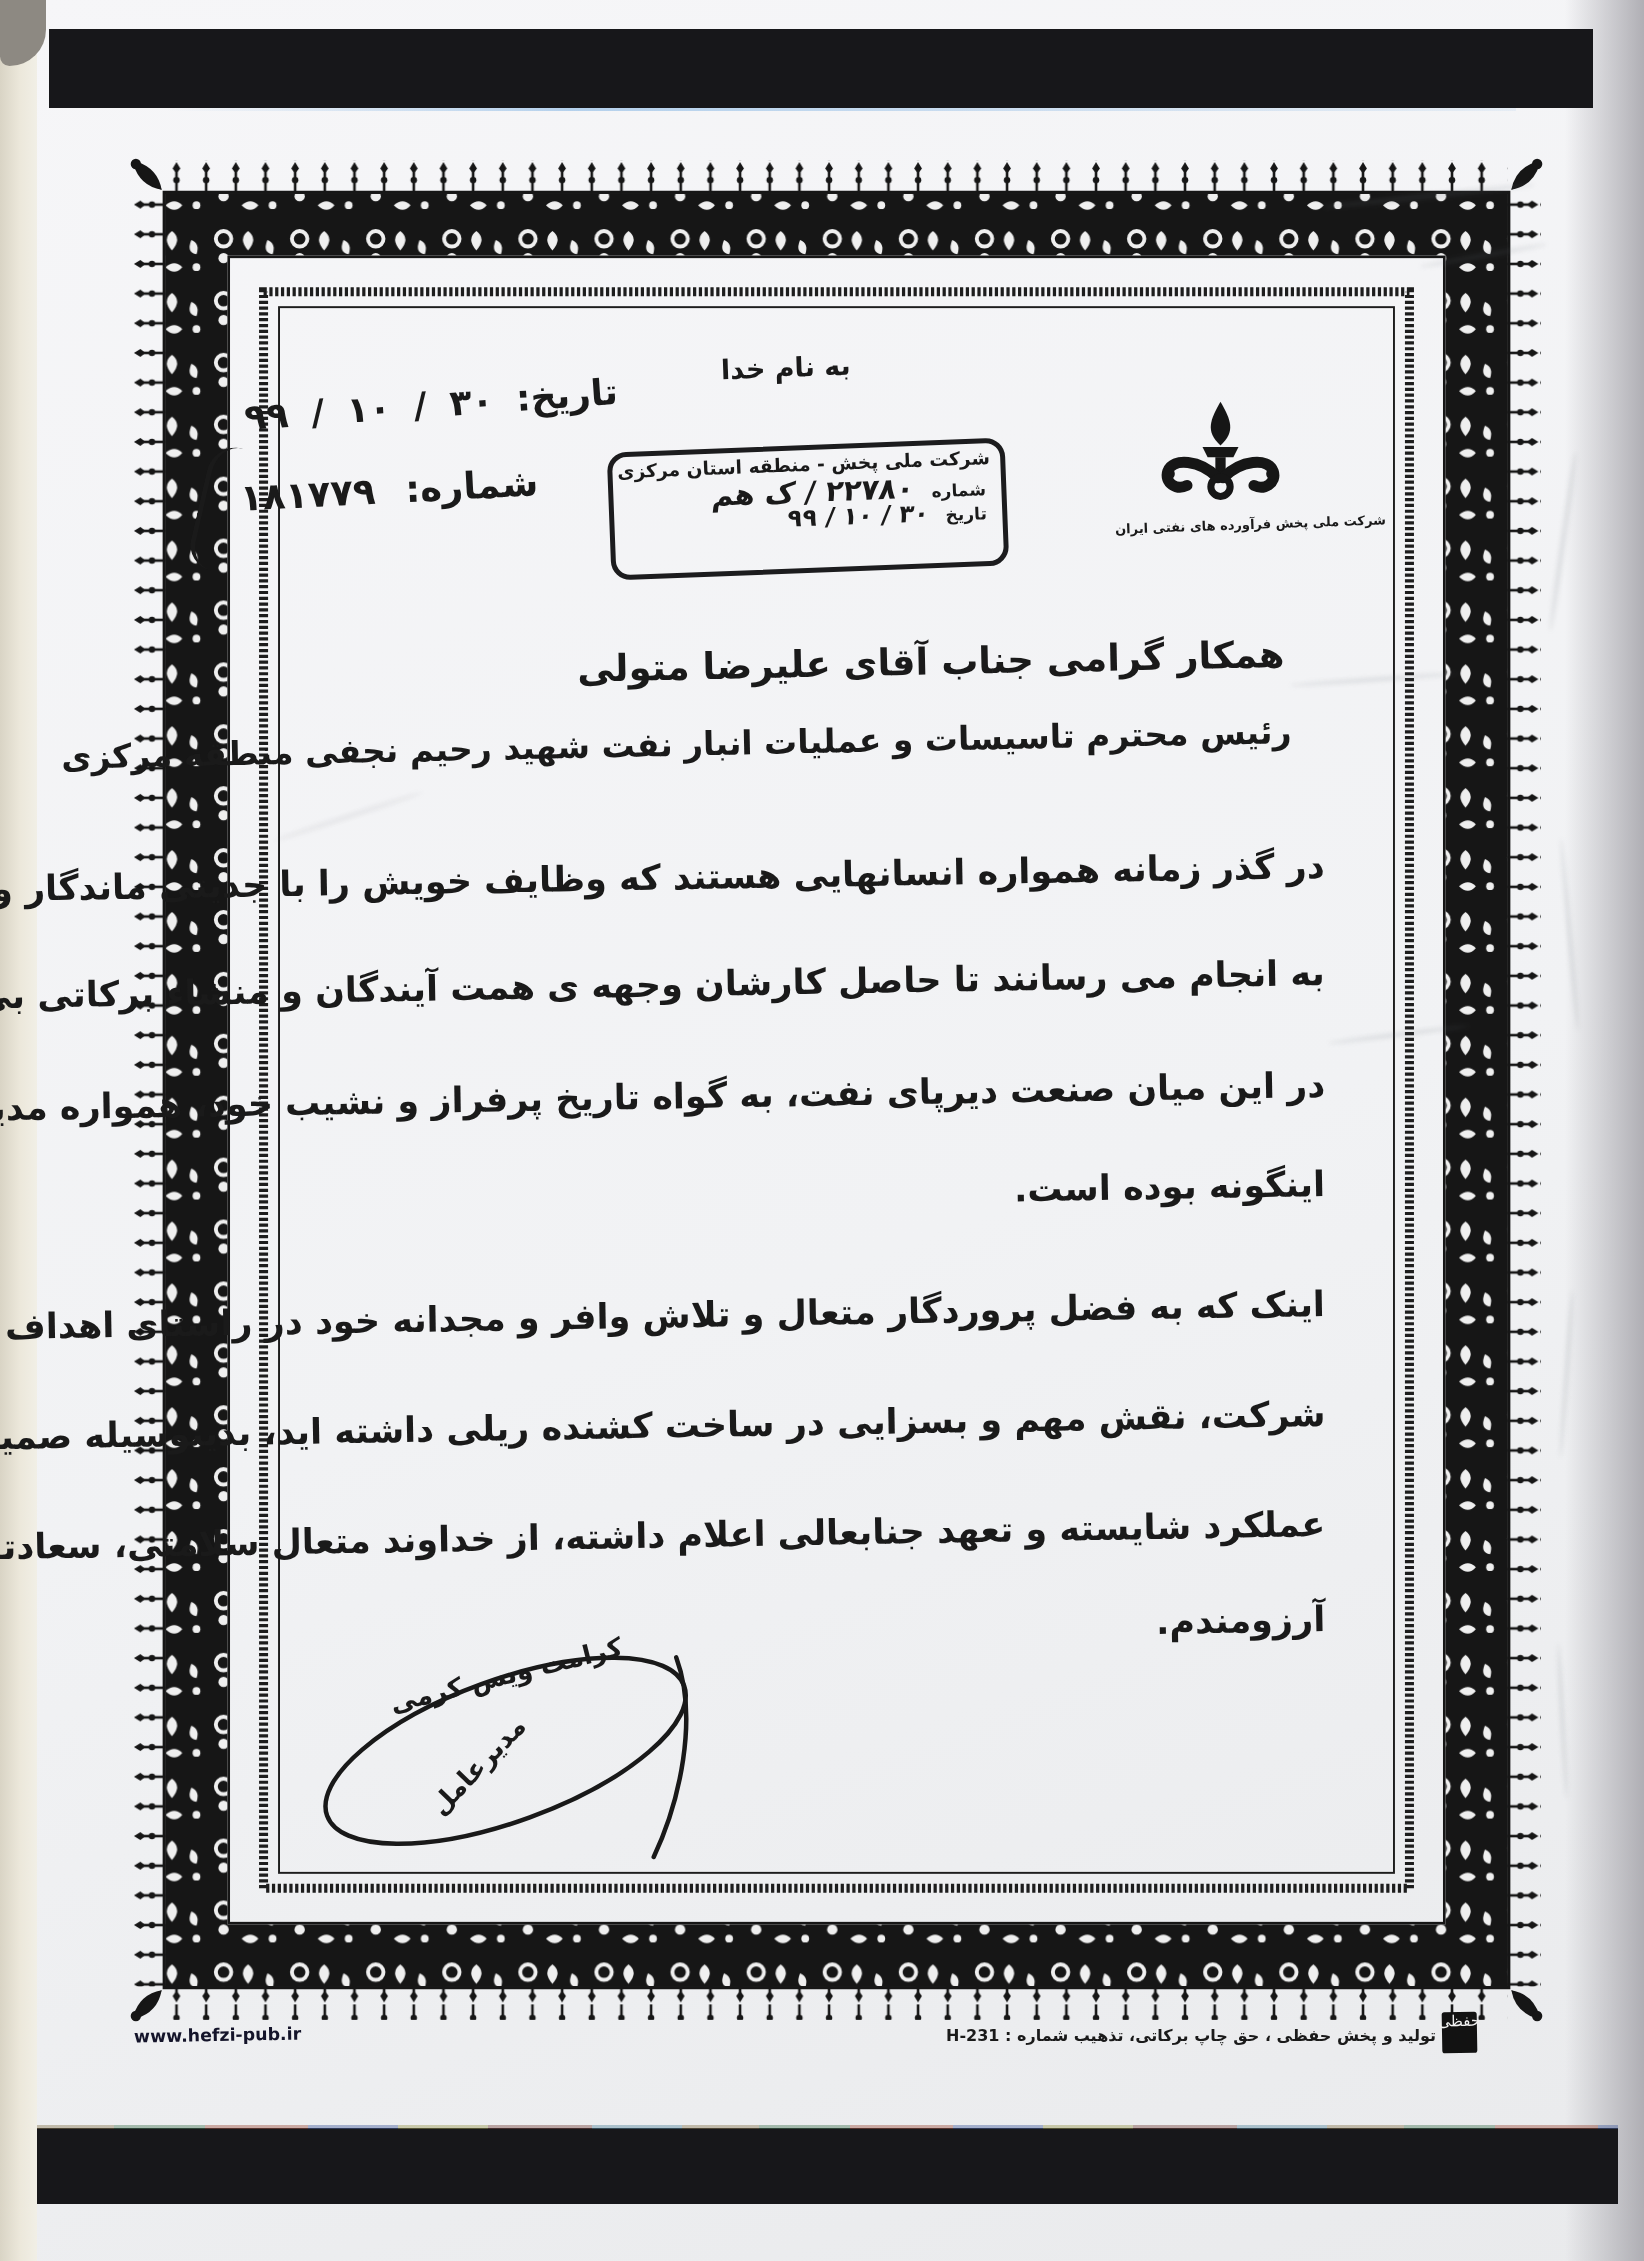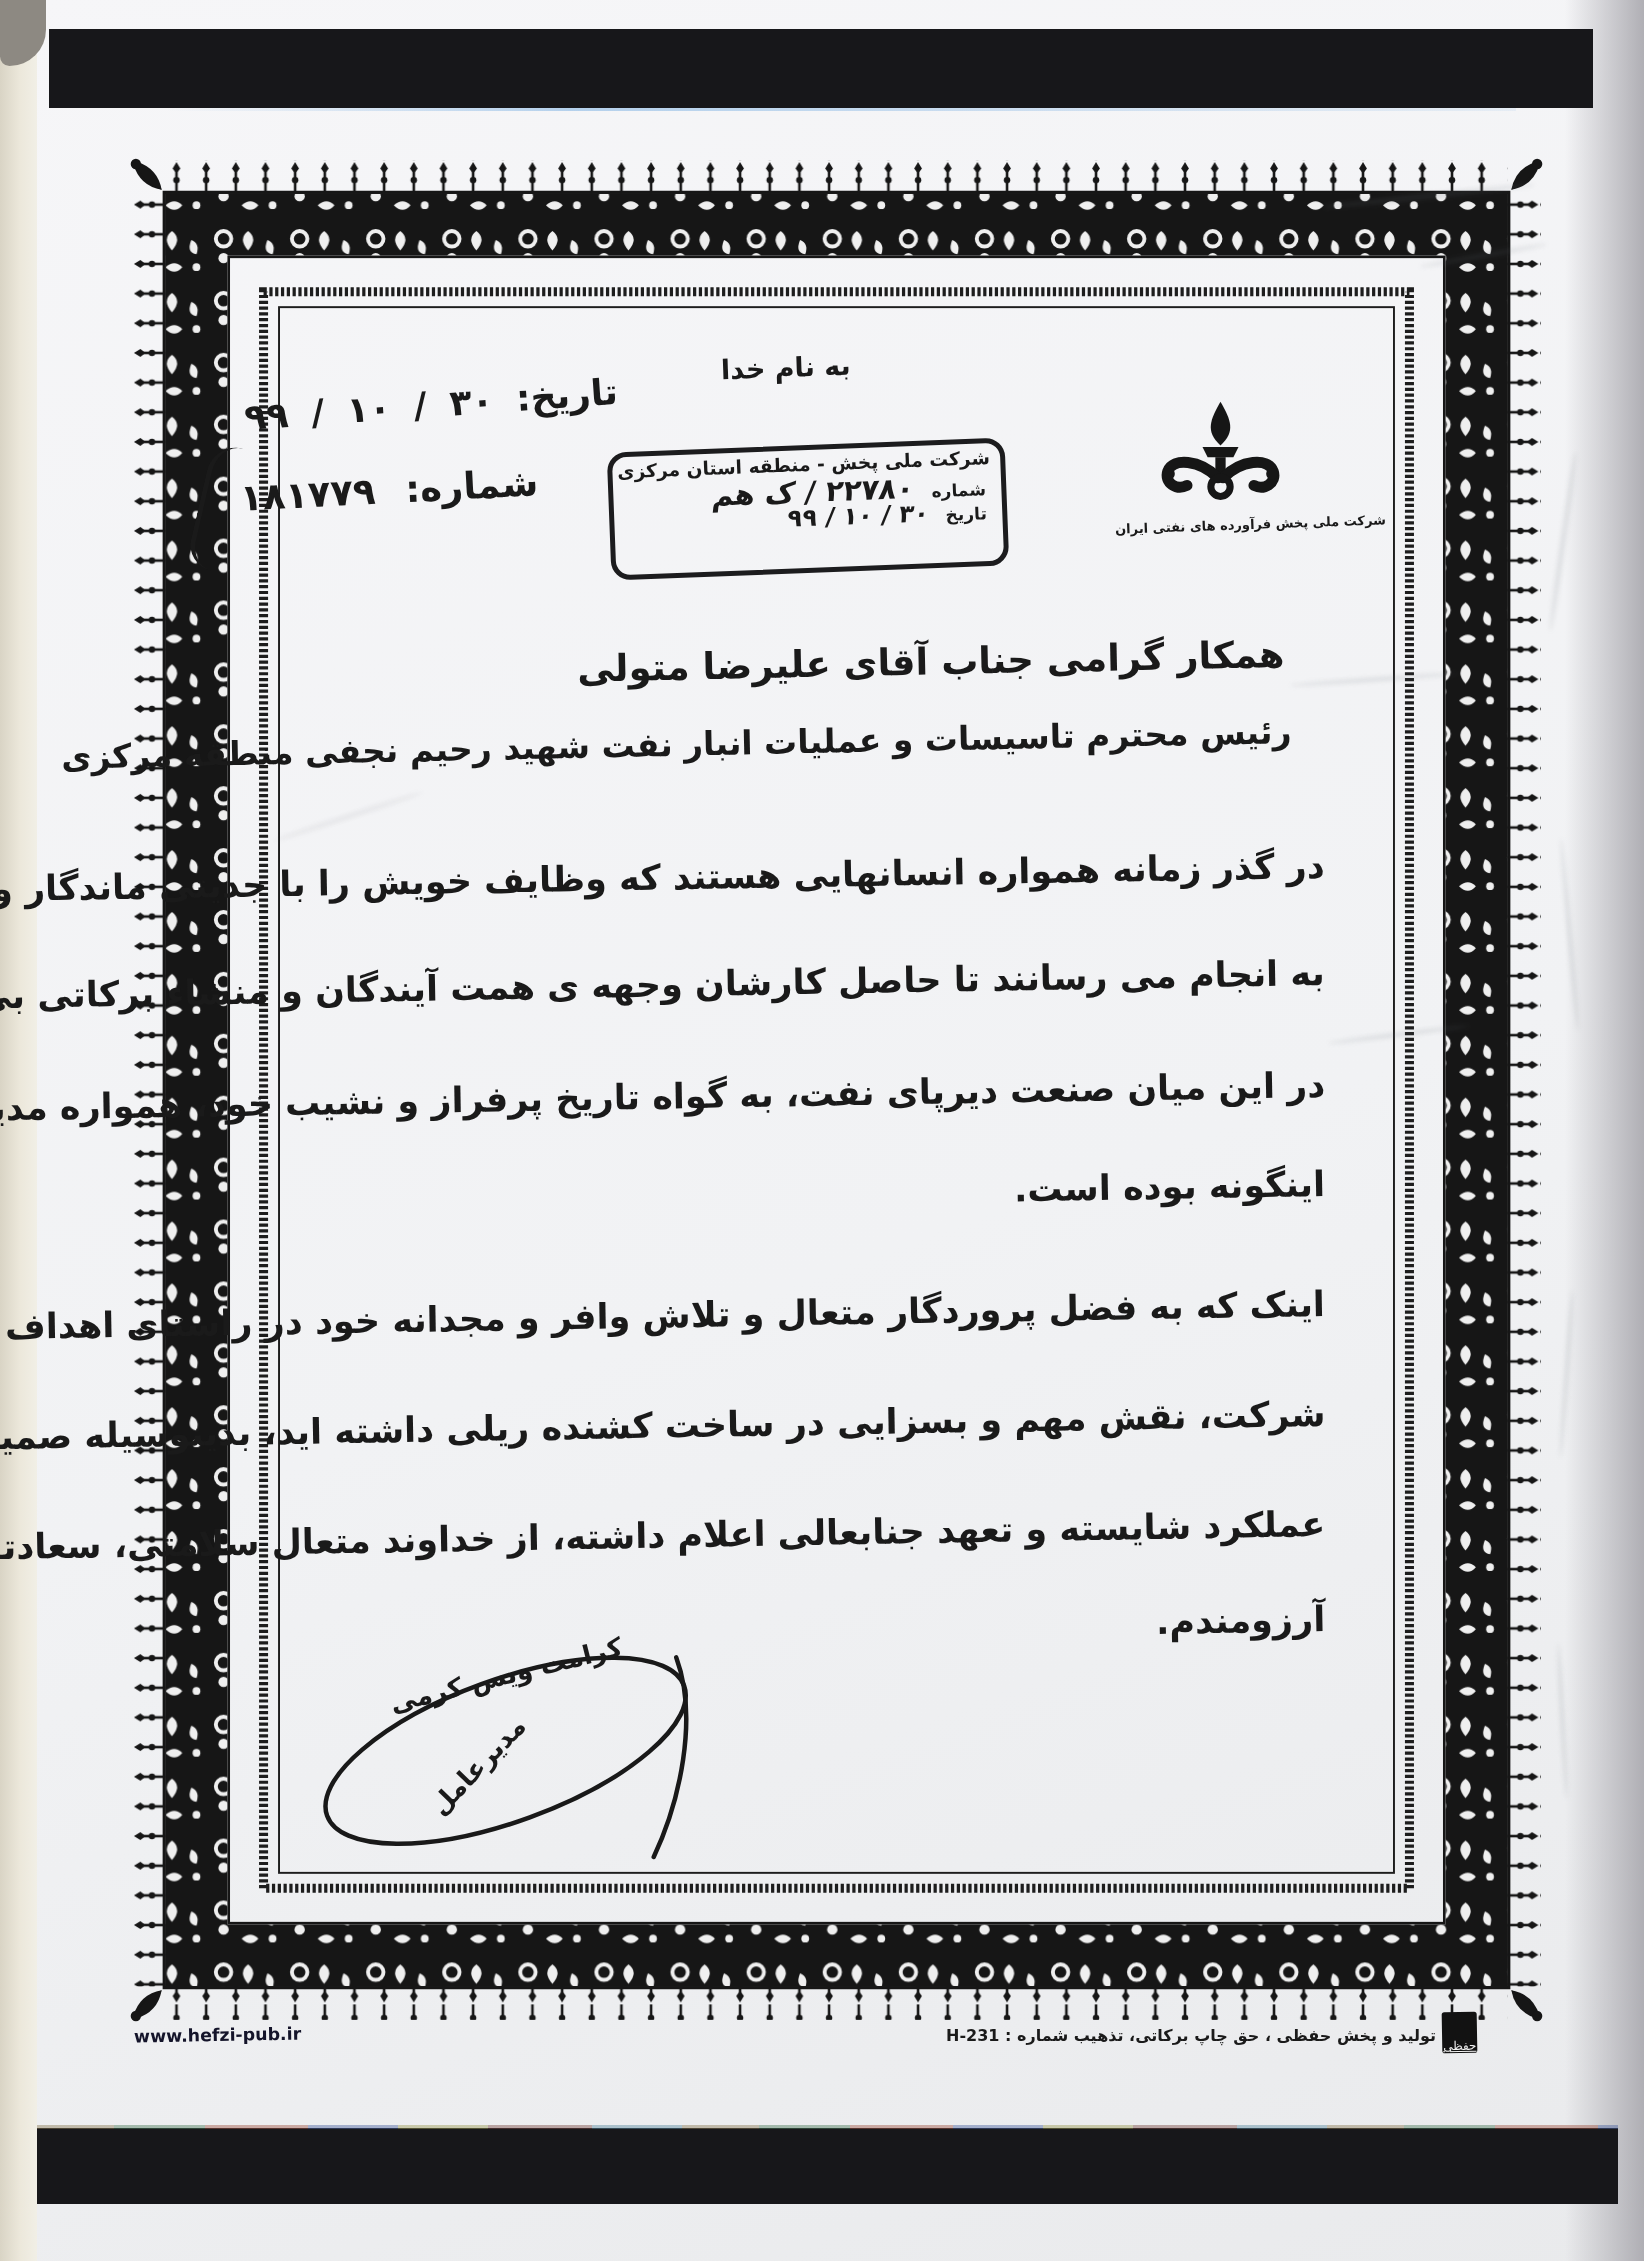--- a/index.html
+++ b/index.html
@@ -77,22 +77,22 @@
   .sig-name  { position:absolute; left:387px; top:1660px; font-size:26px; font-weight:bold;
           transform:rotate(-14deg); white-space:nowrap; }
   .sig-title { position:absolute; left:416px; top:1751px; font-size:26px; font-weight:bold;
           transform:rotate(-46deg); white-space:nowrap; }
 
   
   .site { position:absolute; left:134px; top:2025px; font-size:17.4px; font-weight:bold;
           color:#14142a; transform:rotate(-1deg); }
   .pub  { position:absolute; right:208px; top:2026px; font-size:16px; font-weight:bold; white-space:nowrap; }
   .pub-logo { position:absolute; left:1442px; top:2012px; width:35px; height:41px; background:#121212;
-          color:#f2f2f2; display:flex; align-items:flex-end; justify-content:center; font-size:12px;
-          transform:rotate(-1deg); border-radius:2.6px;text-decoration:underline; }
+          color:#f2f2f2; display:flex; align-items:flex-start; justify-content:center; font-size:15px;
+          transform:rotate(-1deg); border-radius:2.6px; }
 </style>
 </head>
 <body>
 
 <div class="page">
 
   <div class="scan-left-strip"></div>
   <div class="scan-corner"></div>
   <div class="scan-right-strip"></div>
 

